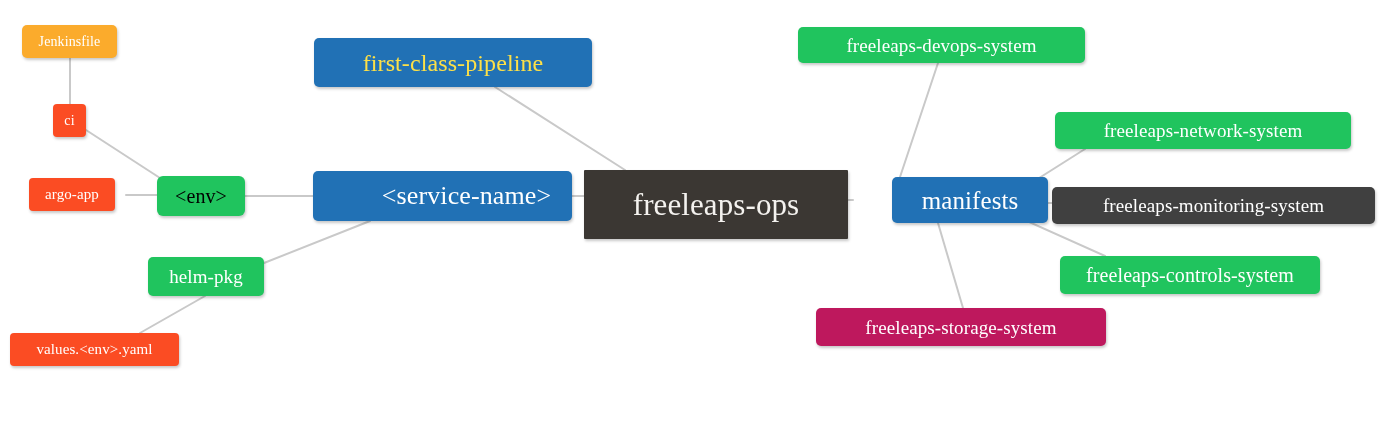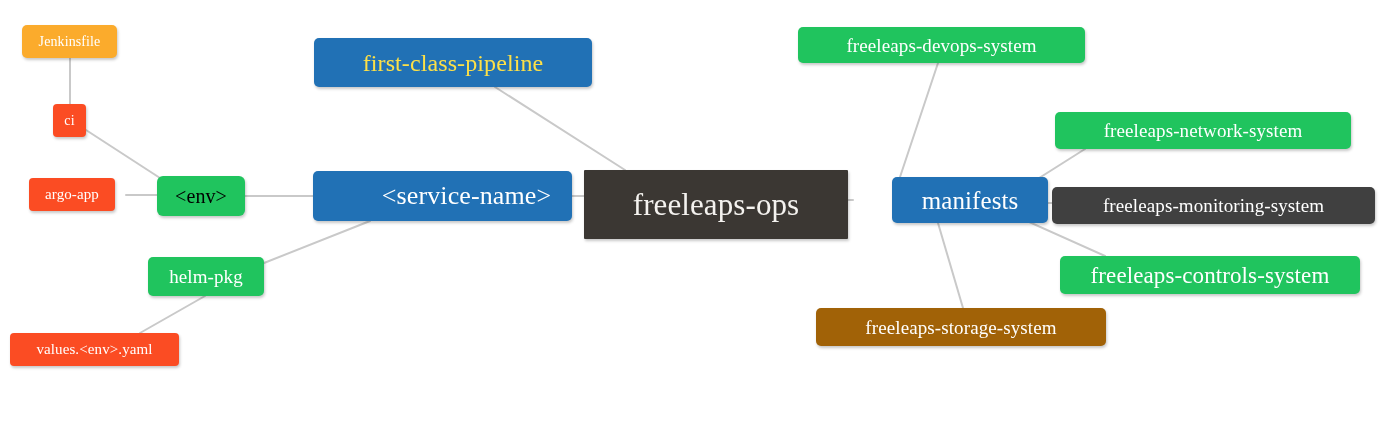--- a/index.html
+++ b/index.html
@@ -90,20 +90,20 @@
       </div>
       <div class="node" style="left: 798px; top: 27px; width: 287px; height: 36px; background: rgb(32, 196, 94); color: rgb(255, 255, 255); font-size: 19px; border-radius: 5px;">
         <span>freeleaps-devops-system</span>
       </div>
       <div class="node" style="left: 1055px; top: 112px; width: 296px; height: 37px; background: rgb(32, 196, 94); color: rgb(255, 255, 255); font-size: 19px; border-radius: 5px;">
         <span>freeleaps-network-system</span>
       </div>
       <div class="node" style="left: 1052px; top: 187px; width: 323px; height: 37px; background: #404040; color: rgb(255, 255, 255); font-size: 19px; border-radius: 5px;">
         <span>freeleaps-monitoring-system</span>
       </div>
-      <div class="node" style="left: 1060px; top: 256px; width: 300px; height: 38px; background: rgb(32, 196, 94); color: rgb(255, 255, 255); font-size: 23px; border-radius: 5px;">
+      <div class="node" style="left: 1060px; top: 256px; width: 260px; height: 38px; background: rgb(32, 196, 94); color: rgb(255, 255, 255); font-size: 20px; border-radius: 5px;">
         <span>freeleaps-controls-system</span>
       </div>
-      <div class="node" style="left: 816px; top: 308px; width: 290px; height: 38px; background: #a16207; color: rgb(255, 255, 255); font-size: 19px; border-radius: 5px;">
+      <div class="node" style="left: 816px; top: 308px; width: 290px; height: 38px; background: #be185d; color: rgb(255, 255, 255); font-size: 19px; border-radius: 5px;">
         <span>freeleaps-storage-system</span>
       </div>
     </div>
 </div>
 
 </body></html>

